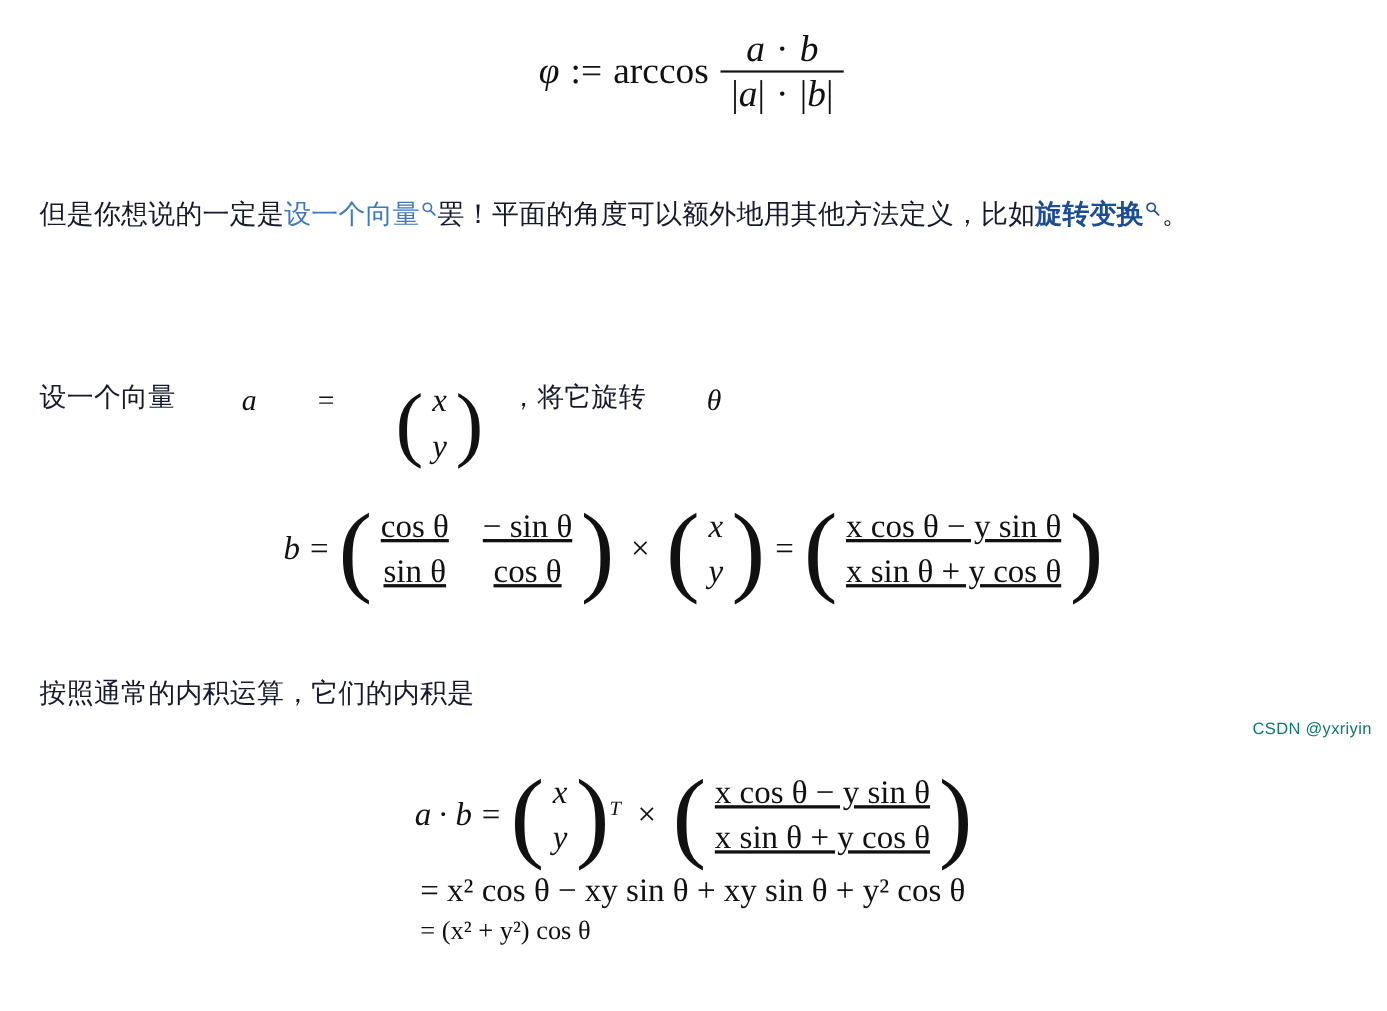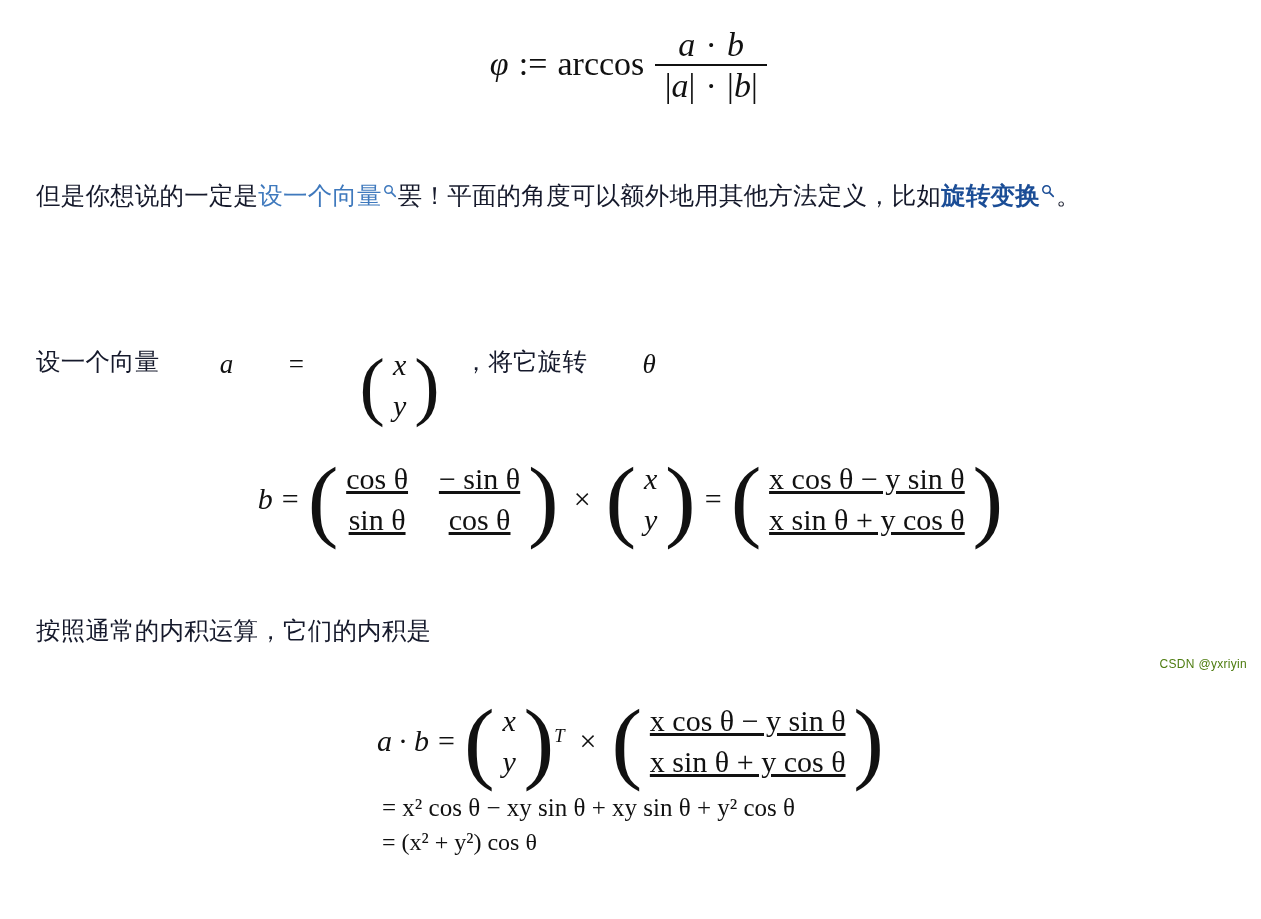--- a/index.html
+++ b/index.html
@@ -129,22 +129,22 @@
     top: -6px;
     margin-left: 1px;
     margin-right: 1px;
   }
   .mag svg { display: block; }
 
   .watermark {
     position: absolute;
     right: 14px;
     bottom: 8px;
-    font-size: 12px;
-    color: #4d7c0f;
+    font-size: 15px;
+    color: #0f766e;
     font-family: "Liberation Sans", "DejaVu Sans", sans-serif;
     letter-spacing: .3px;
     white-space: nowrap;
   }
 </style>
 </head>
 <body>
 
 <div class="page">
 
@@ -260,21 +260,21 @@
         <span class="paren">
           <span class="pl" style="font-size:92px; line-height:.70;">(</span>
           <span class="mtx one-col lft">
             <span class="mfn">x cos θ − y sin θ</span>
             <span class="mfn">x sin θ + y cos θ</span>
           </span>
           <span class="pr" style="font-size:92px; line-height:.70;">)</span>
         </span>
     </div>
 
-    <div class="math" style="font-size:25px; align-self:flex-start; margin-left:382px; margin-top:12px;">= x² cos θ − xy sin θ + xy sin θ + y² cos θ</div>
+    <div class="math" style="font-size:30px; align-self:flex-start; margin-left:382px; margin-top:12px;">= x² cos θ − xy sin θ + xy sin θ + y² cos θ</div>
 
     <div class="math" style="font-size:24px; align-self:flex-start; margin-left:382px; margin-top:10px;">= (x² + y²) cos θ</div>
 
   </div>
 
   <div class="watermark">CSDN @yxriyin</div>
 
 </div>
 
 </body></html>

